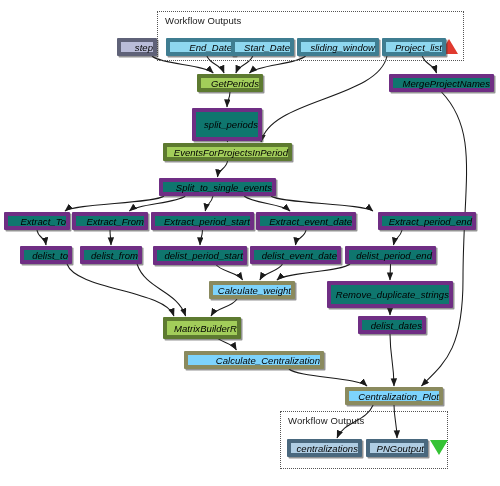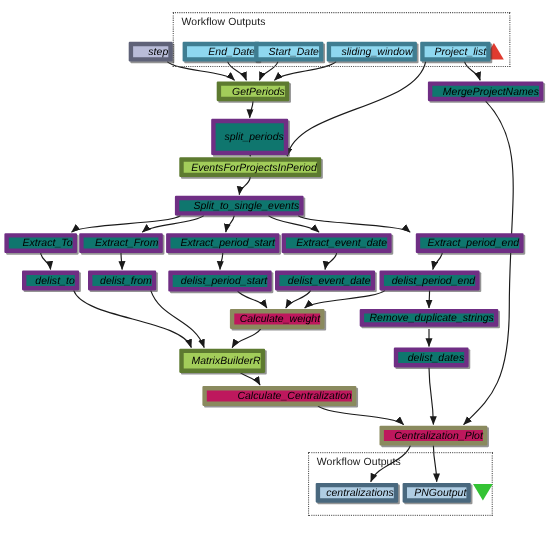--- a/index.html
+++ b/index.html
@@ -44,21 +44,21 @@
     font-size: 9.5px;
     color: #000000;
     white-space: nowrap;
     letter-spacing: 0.05px;
     box-shadow: 1.5px 1.5px 0 rgba(60,60,60,0.55);
     border-radius: 1px;
     font-style: italic;
   }
   .n-green  { background: #a2cd5a; border-color: #5d7a30; }
   .n-purple { background: #0f766e; border-color: #6f2e84; }
-  .n-cream  { background: #be185d; border-color: #8a8a5e; }
+  .n-cream  { background: #7dd3fc; border-color: #8a8a5e; }
   .n-blue   { background: #afcde3; border-color: #49687e; padding-left: 25px; }
   .n-cyan   { background: #8ed7ef; border-color: #3f7d91; }
   .n-grey   { background: #b9bcd8; border-color: #5f6278; }
   .tri {
     position: absolute;
     width: 0; height: 0;
   }
   .tri-up {
     border-left: 9px solid transparent;
     border-right: 9px solid transparent;
@@ -184,21 +184,21 @@
       </div>
       <div class="node n-purple" style="left: 250px; top: 246px; width: 91px; height: 18px;">
         <span>delist_event_date</span>
       </div>
       <div class="node n-purple" style="left: 345px; top: 246px; width: 91px; height: 18px;">
         <span>delist_period_end</span>
       </div>
       <div class="node n-cream" style="left: 209px; top: 281px; width: 86px; height: 18px;">
         <span>Calculate_weight</span>
       </div>
-      <div class="node n-purple" style="left: 327px; top: 281px; width: 126px; height: 16px;">
+      <div class="node n-purple" style="left: 327px; top: 281px; width: 126px; height: 27px;">
         <span>Remove_duplicate_strings</span>
       </div>
       <div class="node n-green" style="left: 163px; top: 317px; width: 78px; height: 22px;">
         <span>MatrixBuilderR</span>
       </div>
       <div class="node n-purple" style="left: 358px; top: 316px; width: 68px; height: 18px;">
         <span>delist_dates</span>
       </div>
       <div class="node n-cream" style="left: 184px; top: 351px; width: 140px; height: 18px;">
         <span>Calculate_Centralization</span>

